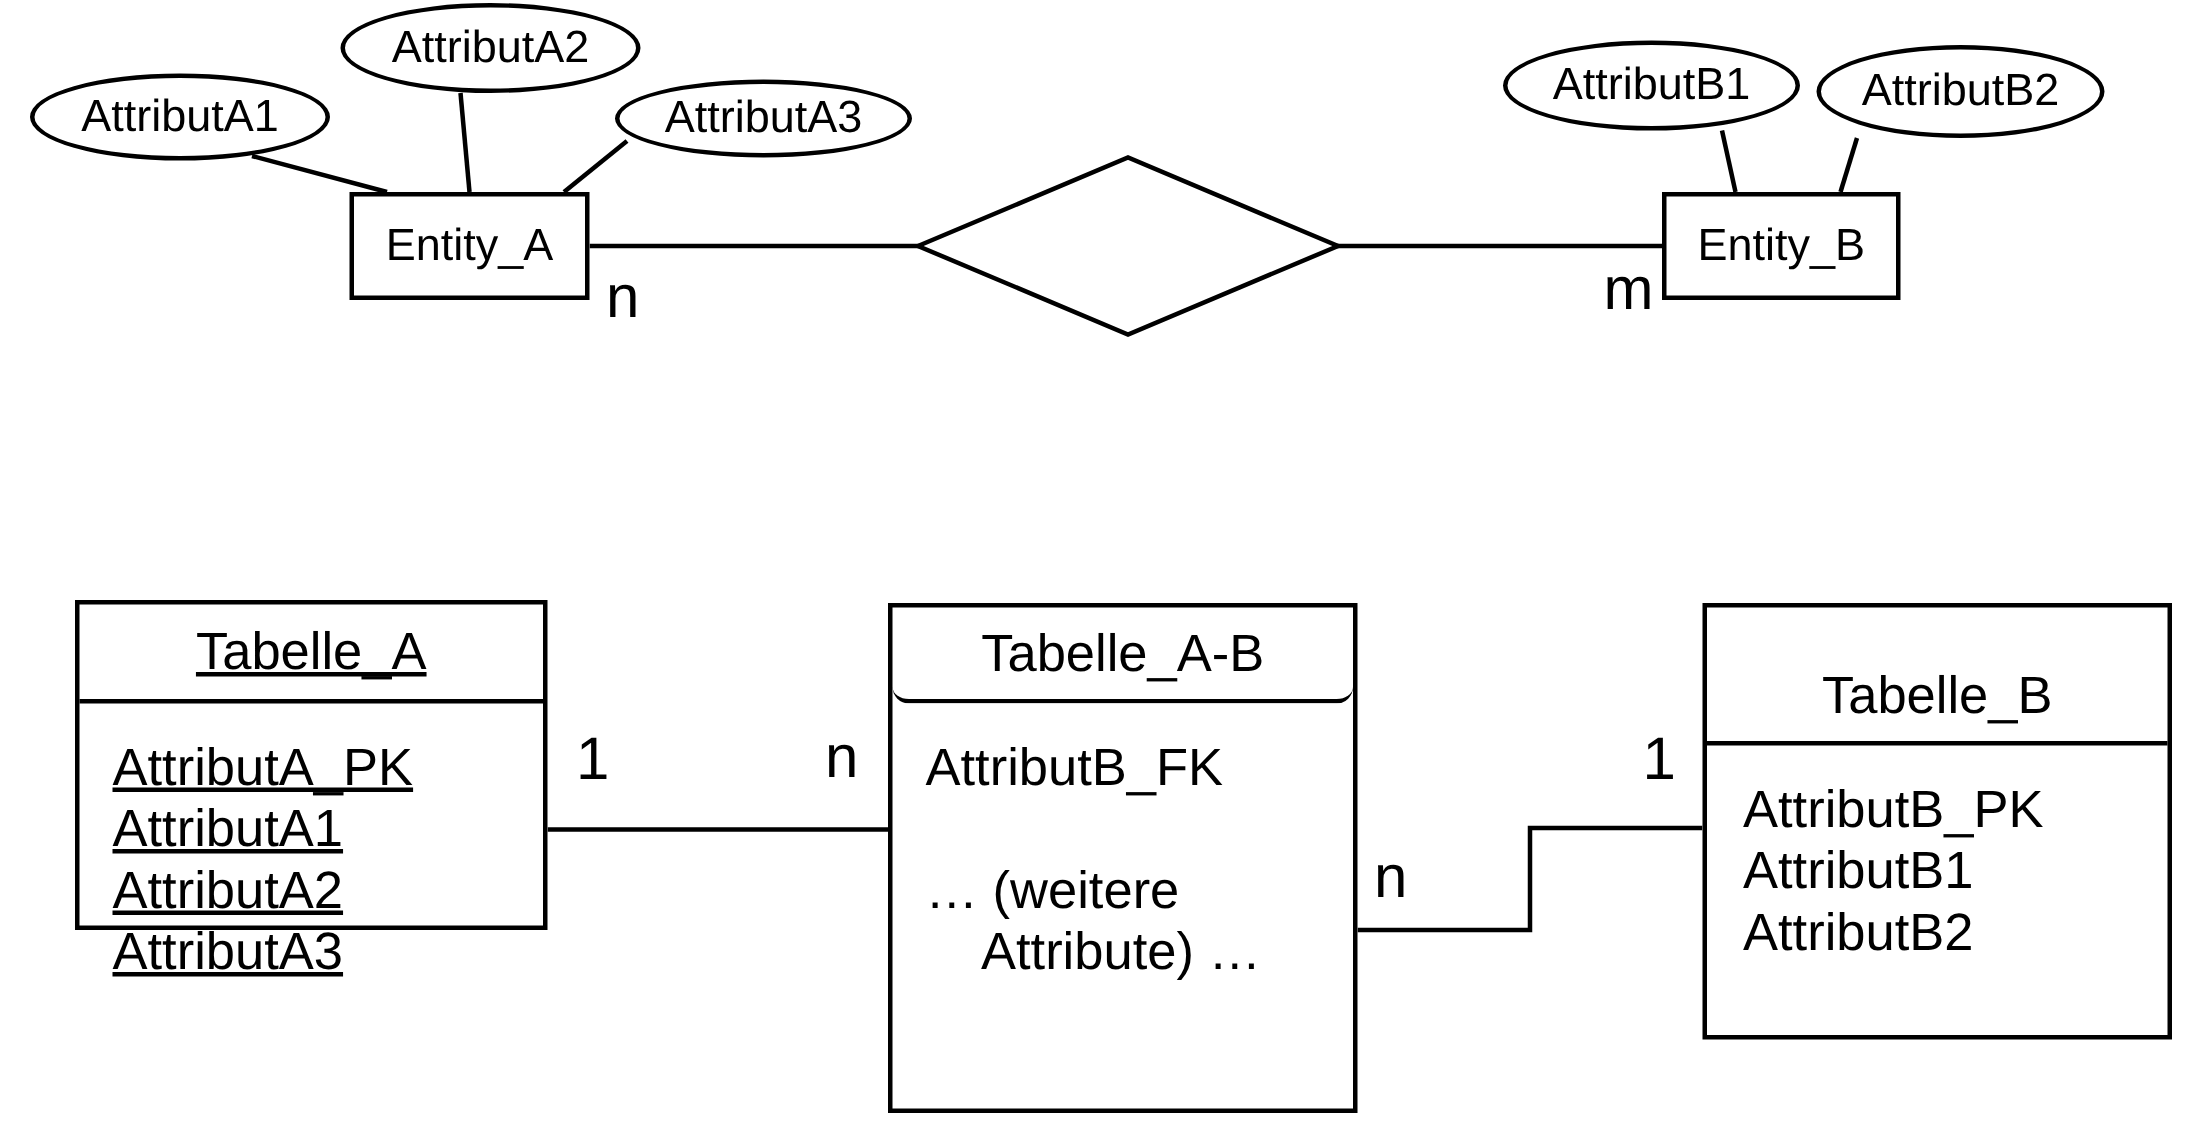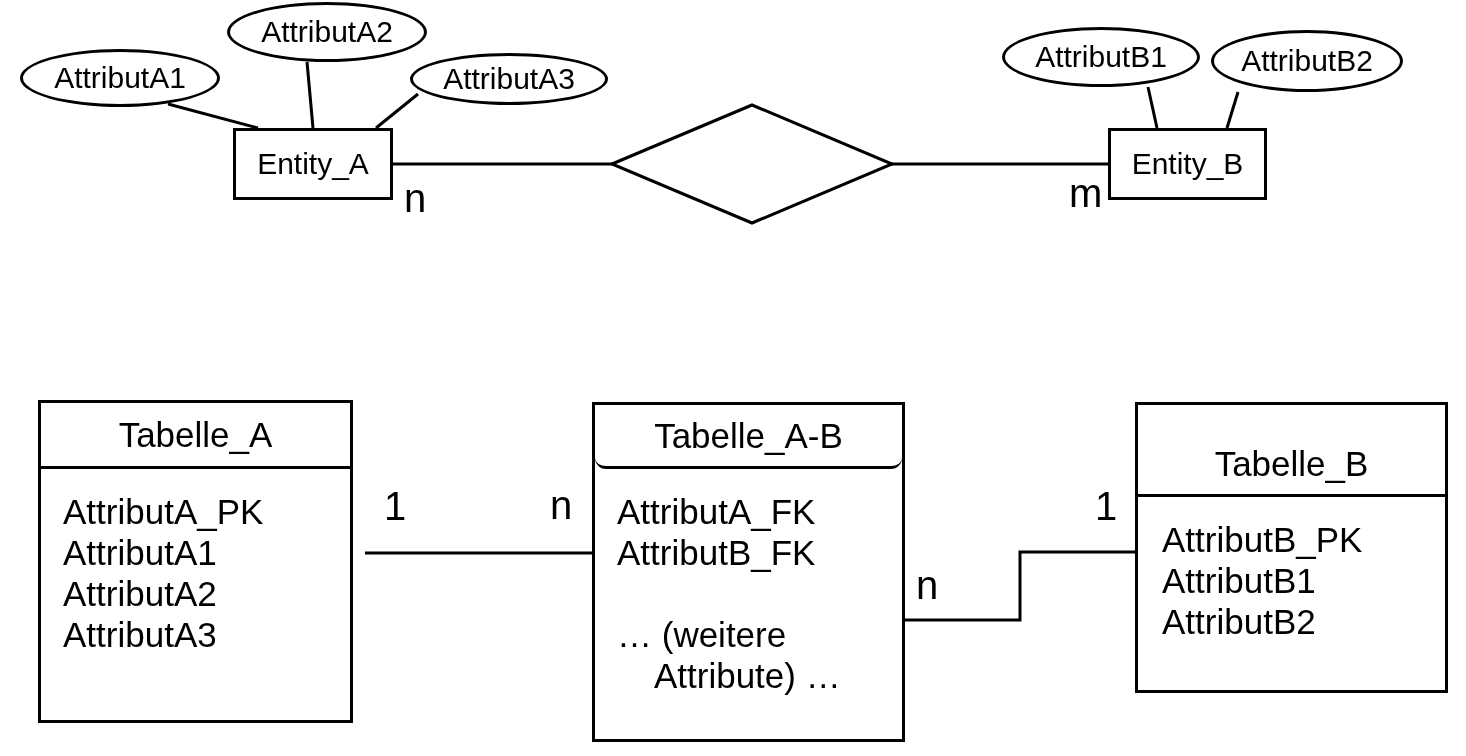--- a/index.html
+++ b/index.html
@@ -61,34 +61,33 @@
     <span>Entity_A</span>
   </div>
   <div class="shape entity" style="left:1108px;top:128px;width:159px;height:72px;">
     <span>Entity_B</span>
   </div>
 
 
   <div class="card" style="left:404px;top:178px;">n</div>
   <div class="card" style="left:1069px;top:173px;">m</div>
 
-  <div class="table" style="left:38px;top:400px;width:315px;height:323px;">
+  <div class="table" style="left:50px;top:400px;width:315px;height:220px;text-decoration:underline;">
     <div class="thead" style="height:66px;">Tabelle_A</div>
     <div class="tbody">
       <div class="trow">AttributA_PK</div>
       <div class="trow">AttributA1</div>
       <div class="trow">AttributA2</div>
       <div class="trow">AttributA3</div>
     </div>
   </div>
 
   <div class="table" style="left:592px;top:402px;width:313px;height:340px;">
     <div class="thead" style="height:64px;border-radius:11px;">Tabelle_A-B</div>
     <div class="tbody">
-      <div class="trow">AttributA_FK</div>
       <div class="trow">AttributB_FK</div>
       <div class="trow"></div>
       <div class="trow">… (weitere</div>
       <div class="trow">    Attribute) …</div>
     </div>
   </div>
 
   <div class="table" style="left:1135px;top:402px;width:313px;height:291px;">
     <div class="thead" style="height:64px;margin-top:28px;">Tabelle_B</div>
     <div class="tbody" style="padding-left:24px;">

